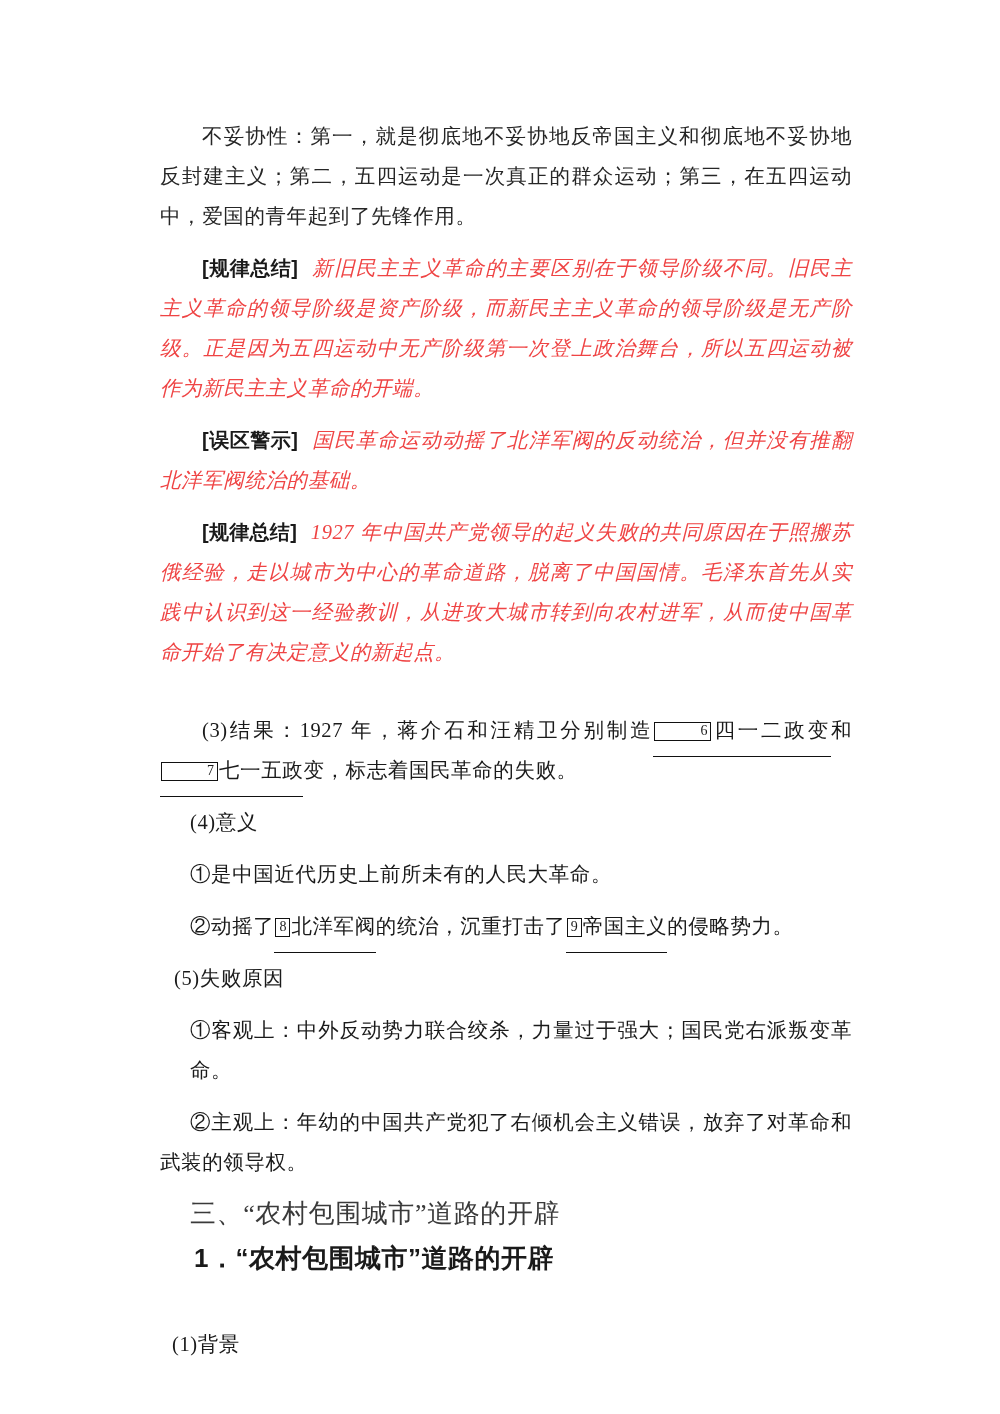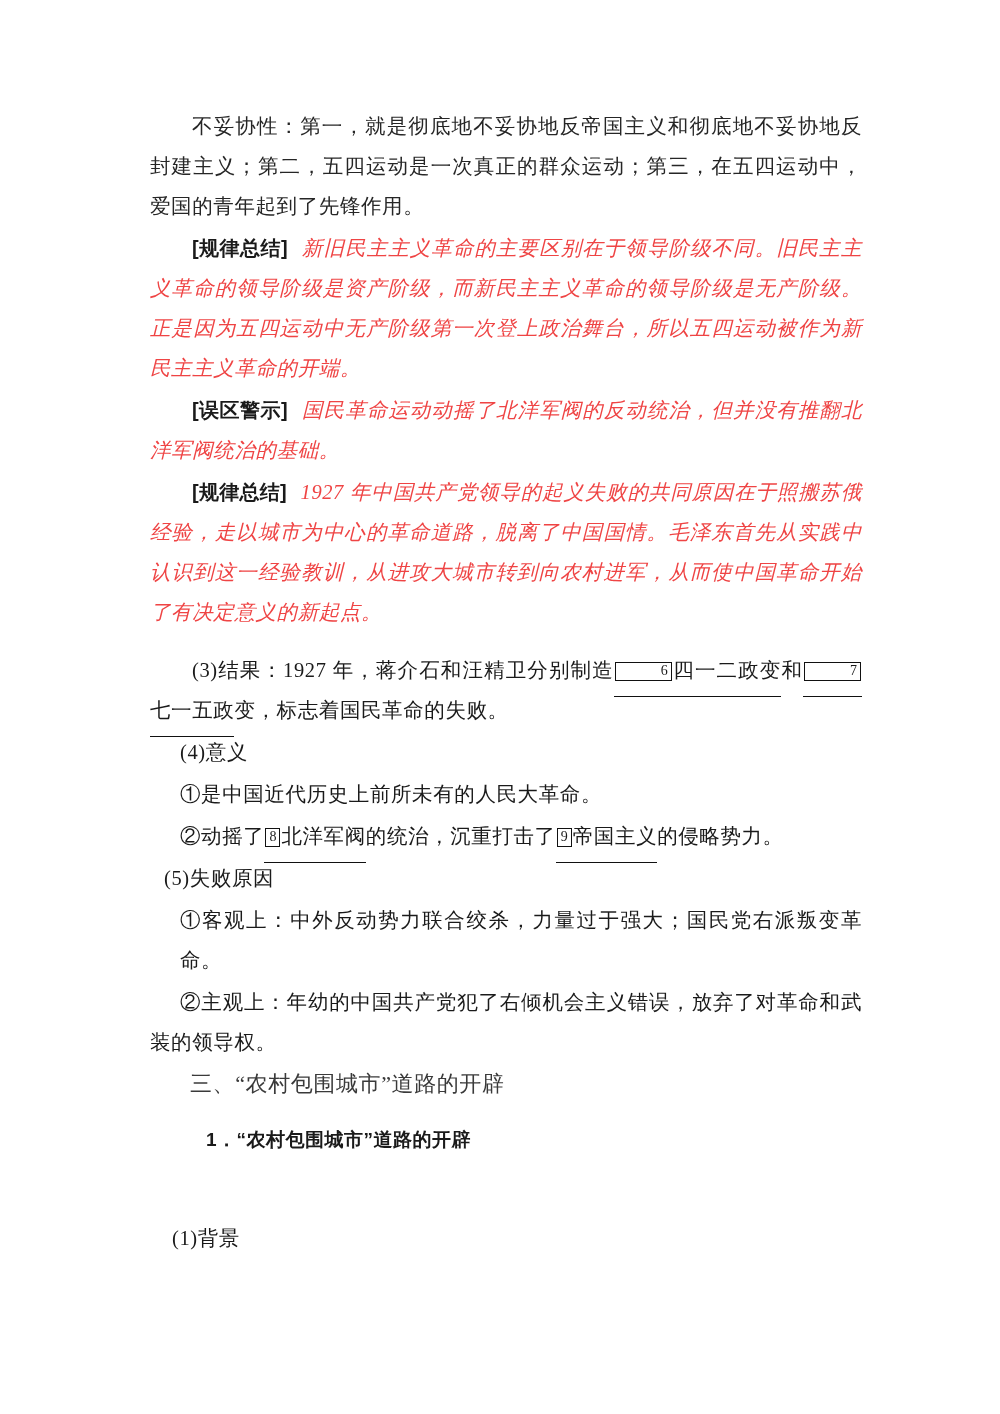--- a/index.html
+++ b/index.html
@@ -22,21 +22,21 @@
     top: 104px;
     width: 716px;
   }
 
   
   .para {
     font-size: 20.5px;
     line-height: 40px;
     text-align: justify;
     text-justify: inter-character;
-    margin: 2px;
+    margin: 12px;
     letter-spacing: 0.6px;
     word-break: break-all;
   }
   .indent2 { text-indent: 42px; }
   .indent-sub { padding-left: 30px; text-indent: 0; }
   .indent-sub2 { padding-left: 14px; text-indent: 0; }
 
   
   .kai {
     font-style: italic;
@@ -71,31 +71,31 @@
     vertical-align: 2px;
     letter-spacing: 0;
   }
   .ul {
     border-bottom: 1.5px solid #111;
     padding-bottom: 15px;
   }
 
   
   .h-sec {
-    font-size: 22px;
+    font-size: 26px;
     line-height: 40px;
     margin: 0;
     padding-left: 42px;
     color: #3a3a3a;
     letter-spacing: 0.6px;
   }
   .h-sub {
-    font-size: 19px;
+    font-size: 26px;
     line-height: 40px;
-    margin: 16px;
+    margin: 4px;
     padding-left: 42px;
     font-weight: bold;
     font-family: "Liberation Sans", "DejaVu Sans", sans-serif;
     letter-spacing: 0.5px;
   }
   .h-item {
     font-size: 20.5px;
     line-height: 40px;
     margin: 16px;
     padding-left: 8px;

